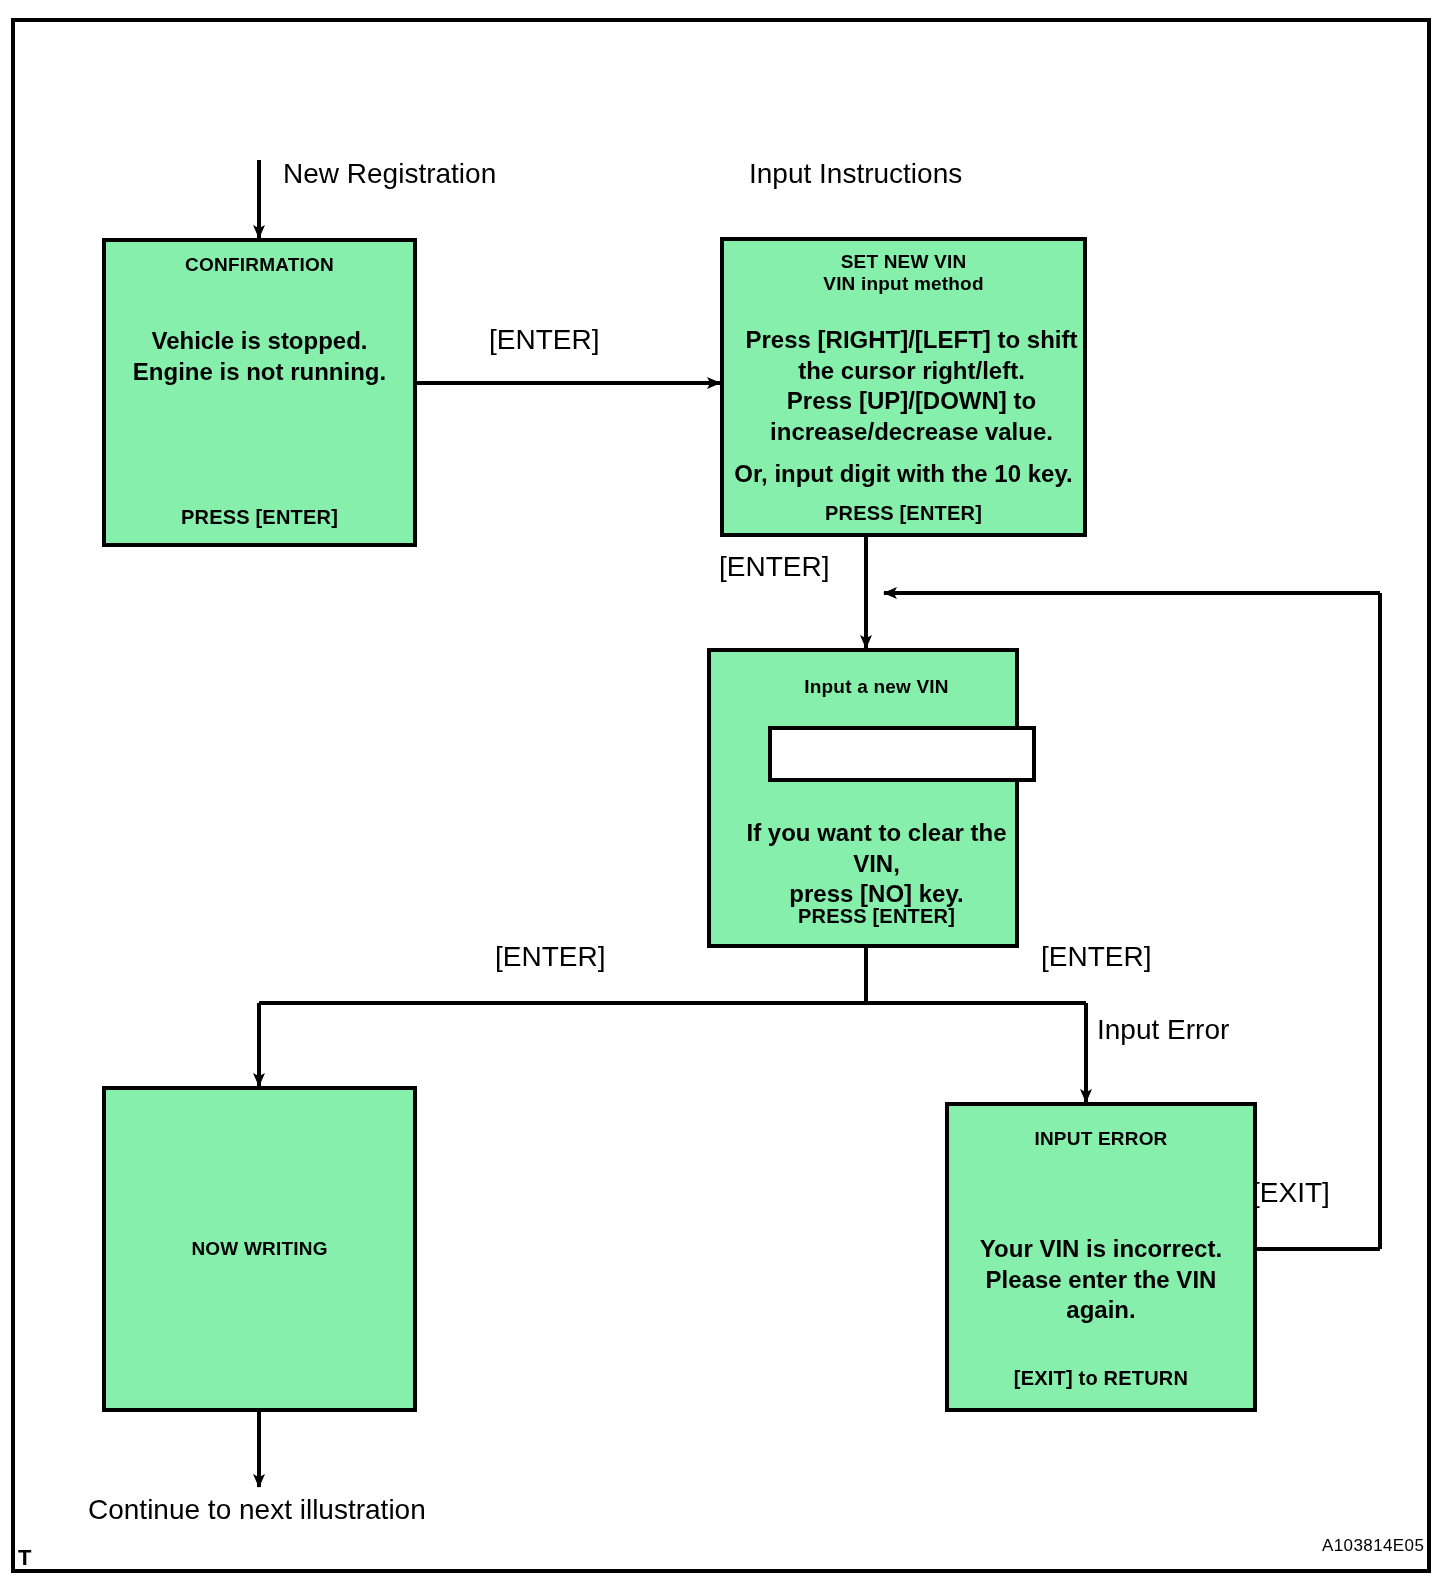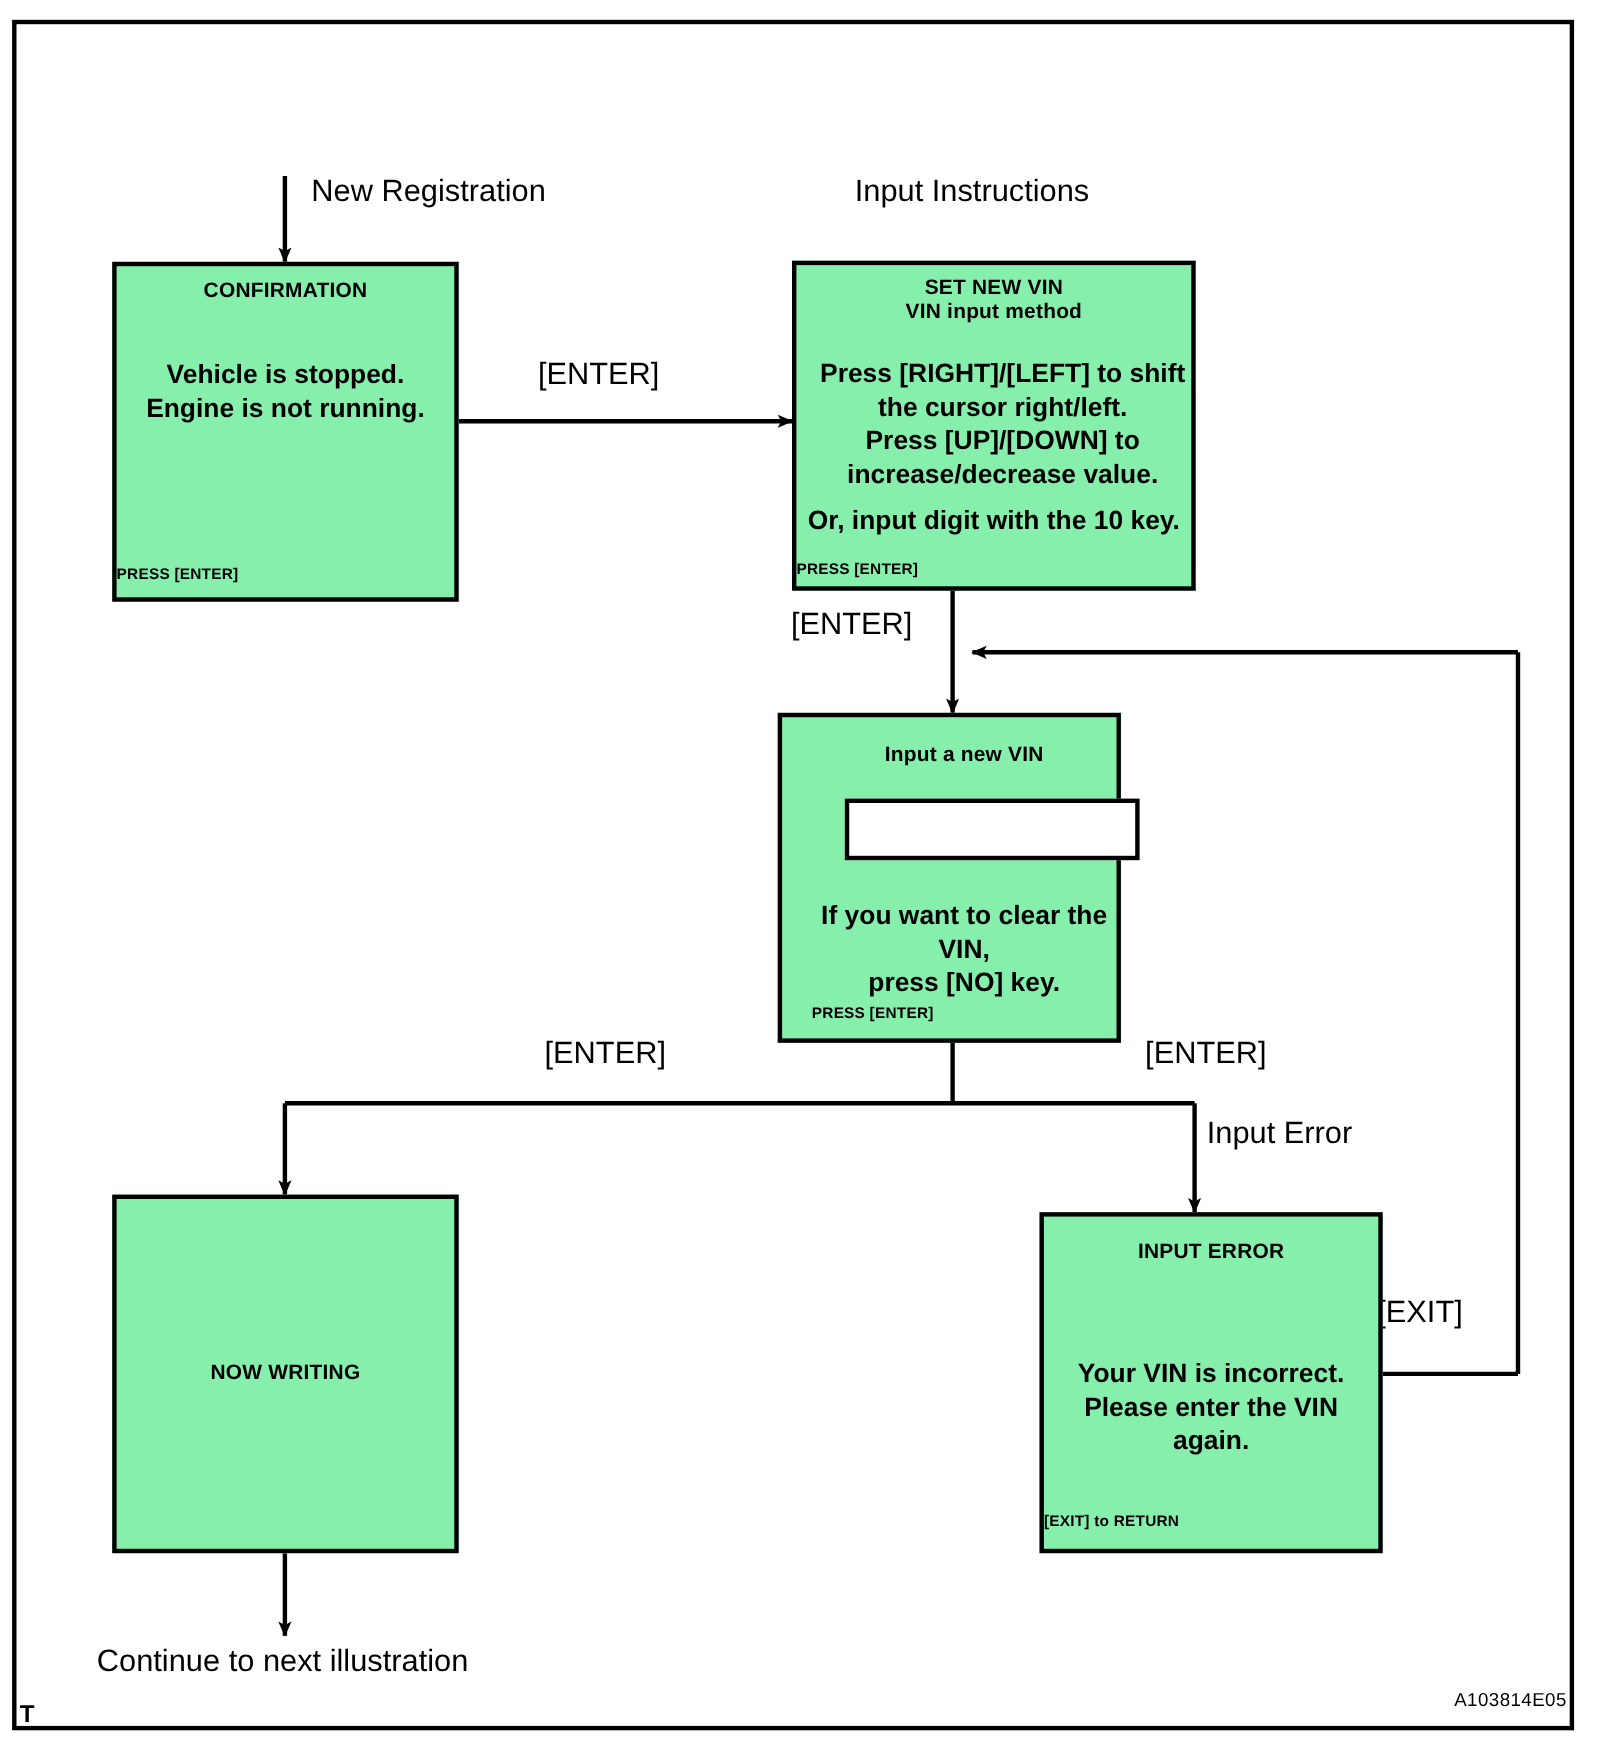--- a/index.html
+++ b/index.html
@@ -61,21 +61,22 @@
     font-weight: bold;
     font-size: 24px;
     text-align: center;
     line-height: 1.28;
   }
   .scr-footer {
     position: absolute;
     left: 0;
     right: 0;
     font-weight: bold;
-    font-size: 14px;
+    font-size: 20px;
+    text-align: center;
     letter-spacing: 0.2px;
   }
   .vin-field {
     position: absolute;
     border: 4px solid #000000;
     background: #ffffff;
     box-sizing: border-box;
   }
   
   .annot {
@@ -138,21 +139,21 @@
       <line x1="259" y1="1003" x2="259" y2="1086" marker-end="url(#arw)"></line>
 
       <line x1="1086" y1="1003" x2="1086" y2="1102" marker-end="url(#arw)"></line>
 
       <line x1="259" y1="1412" x2="259" y2="1487" marker-end="url(#arw)"></line>
     </g>
   </svg>
 
   <div class="annot" style="left:283px; top:158px;">New Registration</div>
 
-  <div class="annot" style="left:777px; top:158px;">Input Instructions</div>
+  <div class="annot" style="left:749px; top:158px;">Input Instructions</div>
 
   <div class="annot" style="left:1097px; top:1014px;">Input Error</div>
 
   <div class="annot" style="left:88px; top:1494px;">Continue to next illustration</div>
 
   <div class="edge-label" style="left:489px; top:324px;">[ENTER]</div>
 
   <div class="edge-label" style="left:719px; top:551px;">[ENTER]</div>
 
   <div class="edge-label" style="left:495px; top:941px;">[ENTER]</div>

